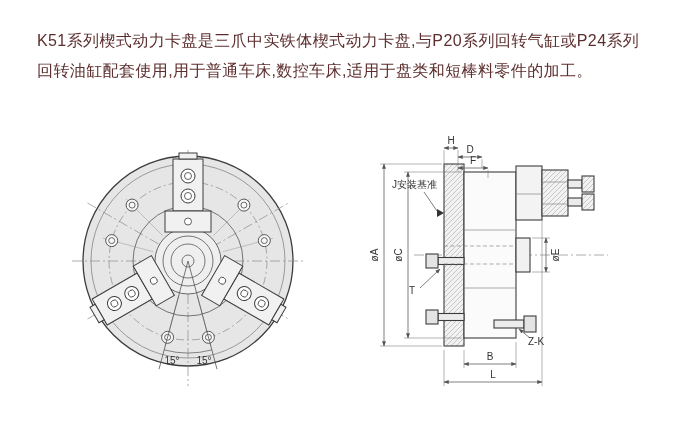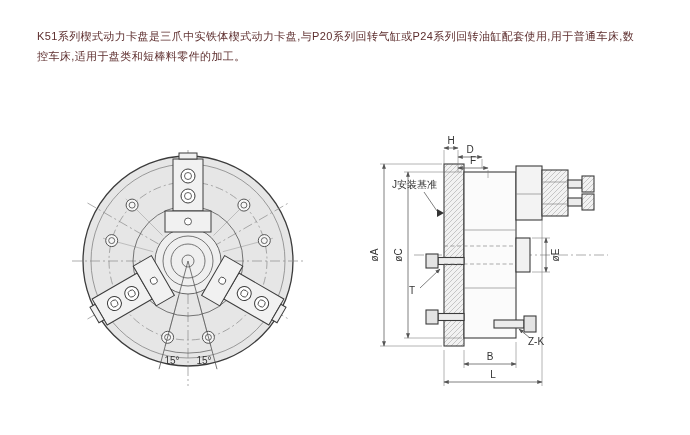--- a/index.html
+++ b/index.html
@@ -3,21 +3,21 @@
 <meta charset="utf-8">
 <style>
   html,body{margin:0;padding:0}
   body{
     width:690px;height:435px;position:relative;overflow:hidden;
     background:#ffffff;
     font-family:"Liberation Sans","DejaVu Sans",sans-serif;
   }
   .desc{
     position:absolute;left:37px;top:26px;width:608px;
-    font-size:11px;line-height:1.85;letter-spacing:.4px;
+    font-size:16px;line-height:1.85;letter-spacing:.4px;
     color:var(--text-color,#5d2e2e);margin:0;
   }
   .fig{position:absolute}
   #fig-front{left:58px;top:146px}
   #fig-side{left:368px;top:124px}
   svg text{fill:#333;font-size:10px;font-family:"Liberation Sans","DejaVu Sans",sans-serif}
 </style>
 </head>
 <body style="--text-color: #5d2e2e;">
 

